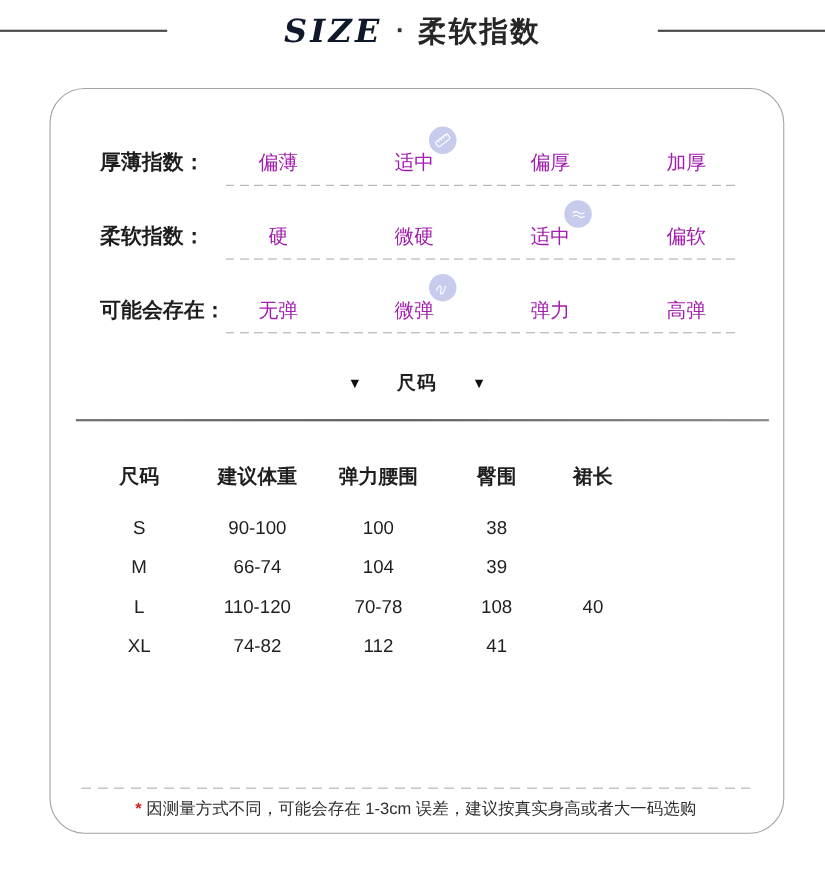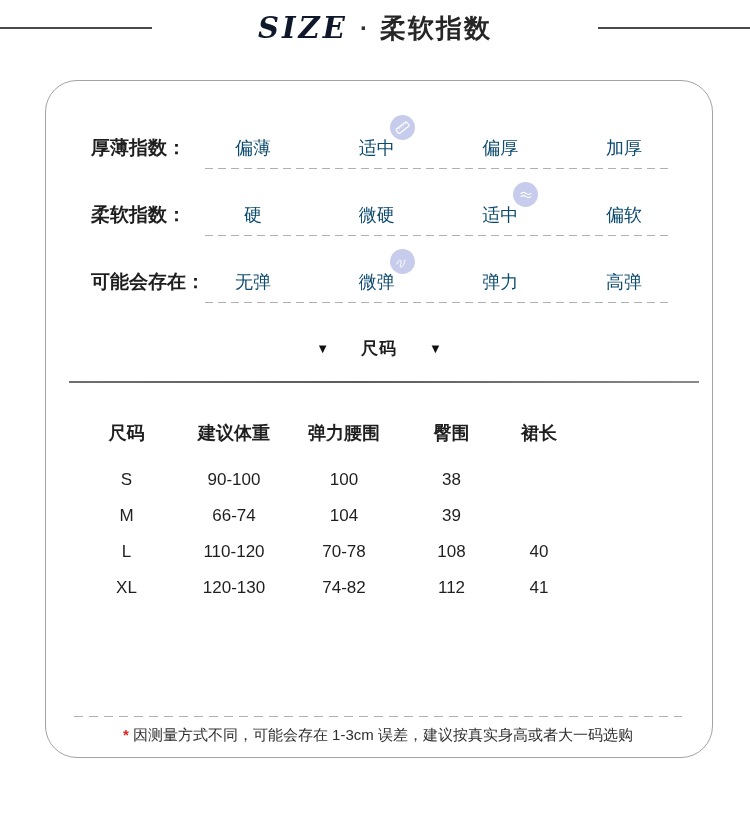--- a/index.html
+++ b/index.html
@@ -87,21 +87,21 @@
     position: absolute;
     left: 0; right: 0; bottom: 0;
     height: 1px;
     background: repeating-linear-gradient(to right, #b0b0b0 0 8px, transparent 8px 13px);
   }
   .opt {
     position: relative;
     width: 96px;
     text-align: center;
     font-size: 18px;
-    color: #0c4a6e;
+    color: #a21caf;
   }
   .opt-label { position: relative; z-index: 1; }
   .badge {
     position: absolute;
     left: 50%;
     margin-left: 13px;
     top: -21px;
     width: 25px;
     height: 25px;
     border-radius: 50%;
@@ -296,21 +296,20 @@
     </div>
     <div class="tbl-row">
       <span class="tbl-cell">L</span>
       <span class="tbl-cell">110-120</span>
       <span class="tbl-cell">70-78</span>
       <span class="tbl-cell">108</span>
       <span class="tbl-cell">40</span>
     </div>
     <div class="tbl-row">
       <span class="tbl-cell">XL</span>
-      <span class="tbl-cell">120-130</span>
       <span class="tbl-cell">74-82</span>
       <span class="tbl-cell">112</span>
       <span class="tbl-cell">41</span>
     </div>
   </div>
 
   <div class="card-footer">
     <div class="dash-line"></div>
     <div class="footnote">
       <span class="star">*</span><span>因测量方式不同，可能会存在 1-3cm 误差，建议按真实身高或者大一码选购</span>

